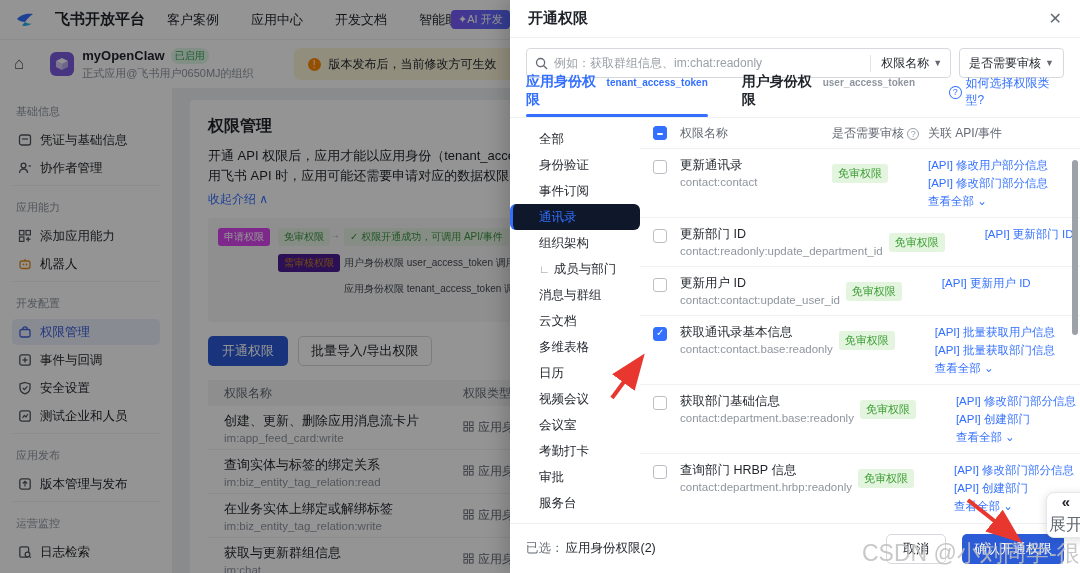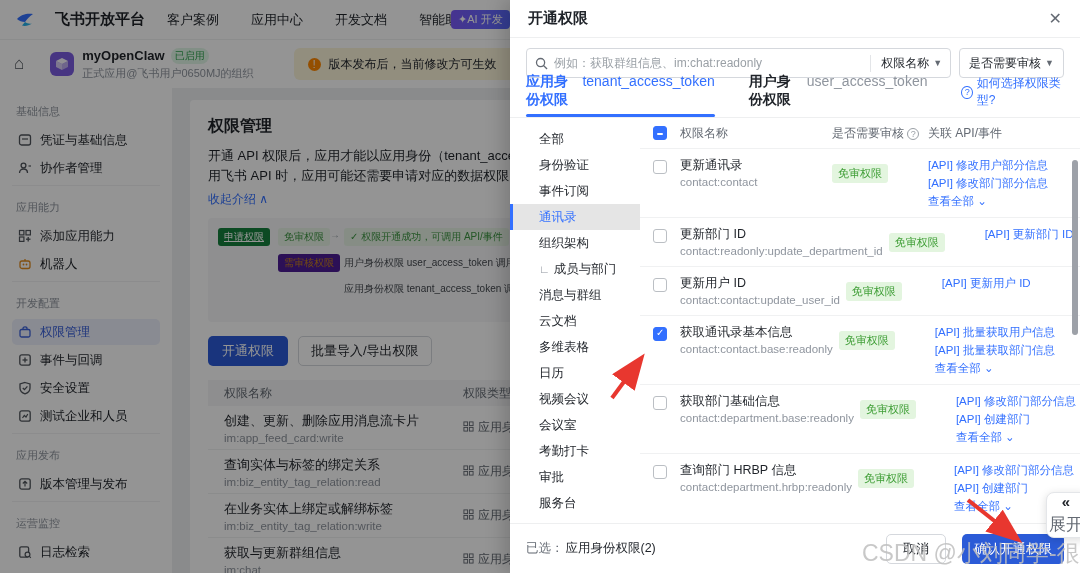--- a/index.html
+++ b/index.html
@@ -38,21 +38,21 @@
   .side-ic { width:14px; height:14px; flex:0 0 14px; display:inline-flex; }
 
   .mainarea { position:absolute; left:172px; top:88px; right:0; bottom:0; background:#eef0f2; }
   .card { position:absolute; left:18px; top:12px; width:880px; height:600px; background:#fff; border-radius:4px; padding:16px 18px; }
   .pm-title { font-size:16px; font-weight:bold; }
   .pm-desc { margin-top:9px; font-size:13px; line-height:20px; white-space:nowrap; }
   .pm-link { color:#3370ff; cursor:pointer; }
   .collapse-row { margin-top:5px; font-size:12px; color:#3370ff; cursor:pointer; }
   .diagram { position:relative; margin-top:10px; width:840px; height:104px; background:#f6f7f9; border-radius:4px; font-size:10px; }
   .chip { position:absolute; padding:2px 6px; border-radius:3px; white-space:nowrap; }
-  .chip.blue { background:#15803d; color:#fff;text-decoration:underline; }
+  .chip.blue { background:#d946ef; color:#fff; }
   .chip.greenl { background:#e7f3e6; color:#3c9440; }
   .chip.orange { background:#4c1d95; color:#c8801e; }
   .chip.plain { color:#45494f; padding:2px 0; }
   .chip.res { background:#e7f3e6; color:#3c9440; }
   .dg-arrow { position:absolute; color:#9aa0a6; }
   .btn-row { margin-top:14px; display:flex; gap:10px; }
   .btn-primary { background:#2b5bd7; color:#fff; border:none; border-radius:5px; height:30px; padding:0 14px; font-size:13px; cursor:pointer; }
   .btn-outline { background:#fff; color:#1f2329; border:1px solid #d5d8dd; border-radius:5px; height:30px; padding:0 12px; font-size:13px; cursor:pointer; }
   .bg-table { margin-top:14px; width:840px; }
   .bg-thead { background:#f4f5f6; height:26px; display:flex; align-items:center; font-size:12px; color:#646a73; }
@@ -74,32 +74,32 @@
   .m-search-row { display:flex; align-items:center; gap:8px; padding:10px 16px 8px; }
   .search-box { flex:1; height:30px; border:1px solid #d5d8dd; border-radius:4px; display:flex; align-items:center; padding:0 8px; gap:6px; }
   .search-box input { border:none; outline:none; flex:1; font-size:12px; color:#1f2329; font-family:inherit; background:transparent; }
   .search-box input::placeholder { color:#9aa0a6; }
   .search-type { display:flex; align-items:center; gap:4px; font-size:12px; border-left:1px solid #e3e5e8; padding-left:10px; color:#1f2329; cursor:pointer; white-space:nowrap; }
   .filter-box { height:30px; border:1px solid #d5d8dd; border-radius:4px; display:flex; align-items:center; gap:4px; padding:0 9px; font-size:12px; cursor:pointer; white-space:nowrap; }
   .chev { font-size:9px; color:#646a73; }
   .m-tabs { display:flex; align-items:flex-end; padding:2px 16px 0; height:32px; border-bottom:1px solid #eeeff0; }
   .m-tab { display:flex; align-items:baseline; gap:4px; padding-bottom:8px; margin-right:34px; cursor:pointer; position:relative; }
   .m-tab .t-label { font-size:14px; font-weight:bold; }
-  .m-tab .t-token { font-size:14px; color:#8f959e; }
+  .m-tab .t-token { font-size:10px; color:#8f959e;font-weight:bold; }
   .m-tab.active .t-label, .m-tab.active .t-token { color:#3370ff; }
   .m-tab.active::after { content:""; position:absolute; left:0; right:0; bottom:0; height:3px; background:#3370ff; border-radius:2px; }
   .m-help { margin-left:auto; display:flex; align-items:center; gap:4px; font-size:12px; color:#3370ff; padding-bottom:8px; cursor:pointer; }
   .q-ic { width:13px; height:13px; border:1px solid #3370ff; border-radius:50%; font-size:9px; line-height:11px; text-align:center; }
 
   .m-body { display:flex; height:411px; }
   .cats { width:130px; padding-top:8px; overflow:hidden; }
   .cat { height:26px; display:flex; align-items:center; padding-left:26px; font-size:12.5px; cursor:pointer; border-left:3px solid transparent; }
   .cat.sub { padding-left:26px; }
   .cat.sub .sub-mark { color:#8f959e; margin-right:4px; font-size:11px; }
-  .cat.active { background:#e5e5e5; border-left-color:#3370ff; color:#3370ff; }
+  .cat.active { background:#0f172a; border-left-color:#3370ff; color:#3370ff;border-radius:6px; }
   .m-table { flex:1; position:relative; overflow:hidden; }
   .mt-head { height:30px; display:flex; align-items:center; font-size:12px; color:#646a73; }
   .mt-col-check { flex:0 0 40px; display:flex; justify-content:center; }
   .mt-col-name { flex:1; padding-right:6px; }
   .mt-col-badge { flex:0 0 96px; }
   .mt-col-links { flex:0 0 152px; }
   .m-row { display:flex; border-top:1px solid #f0f1f2; padding:7px 0; }
   .m-row .mt-col-check { padding-top:4px; }
   .mr-name { font-size:12.5px; line-height:18px; }
   .mr-code { font-size:11.5px; color:#8f959e; line-height:16px; }

